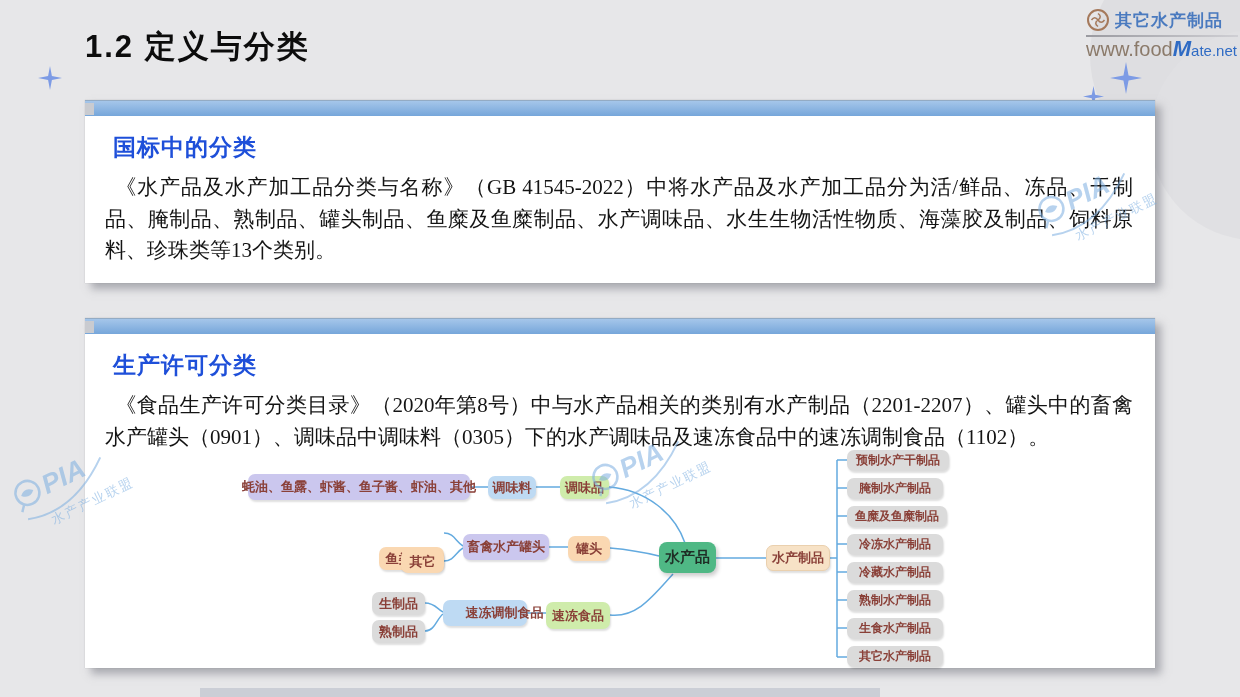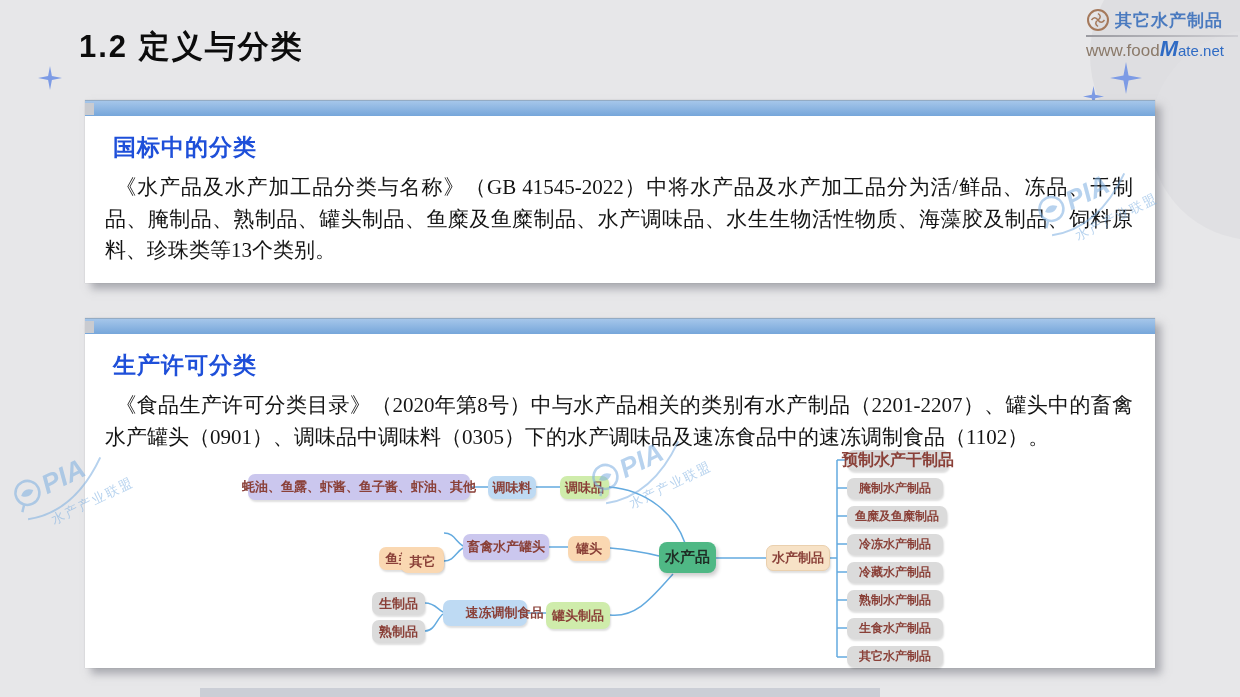--- a/index.html
+++ b/index.html
@@ -16,31 +16,31 @@
   .bg-circle-2{position:absolute;left:1150px;top:30px;width:210px;height:210px;border-radius:50%;background:#e0e0e3;}
   .bottom-strip{position:absolute;left:200px;top:688px;width:680px;height:9px;background:#cbced6;}
 
   .sparkle{position:absolute;background:#7d9be5;clip-path:polygon(50% 0%,58% 42%,100% 50%,58% 58%,50% 100%,42% 58%,0% 50%,42% 42%);}
   .sparkle.s1{left:38px;top:66px;width:24px;height:24px;}
   .sparkle.s2{left:1083px;top:86px;width:21px;height:21px;}
   .sparkle.s3{left:1110px;top:62px;width:32px;height:32px;}
 
   
   .page-title{
-    position:absolute;left:79px;top:26px;
+    position:absolute;left:85px;top:26px;
     font-size:31px;font-weight:bold;color:#0c0c0c;letter-spacing:2px;
   }
 
   
   .brand{position:absolute;left:1086px;top:8px;width:152px;z-index:5;}
   .brand-row{display:flex;align-items:center;gap:5px;}
   .brand-name{color:#4a7abf;font-weight:bold;font-size:17px;letter-spacing:1px;white-space:nowrap;}
   .brand-divider{height:2px;background:linear-gradient(to right,#9a9aa0,#cfcfd4);margin:3px 0 1px 0;}
   .brand-url{display:flex;align-items:baseline;white-space:nowrap;}
-  .brand-url .pre{color:#8b7a6a;font-size:17px;}
+  .brand-url .pre{color:#8b7a6a;font-size:20px;}
   .brand-url .m{color:#2f6bc4;font-size:22px;font-weight:bold;font-style:italic;line-height:1;}
   .brand-url .suf{color:#2f6bc4;font-size:15px;}
 
   
   .card{
     position:absolute;left:85px;width:1070px;background:#ffffff;
     box-shadow:6px 6px 8px rgba(110,112,122,0.5),0 0 1px rgba(0,0,0,0.2);
   }
   .card-1{top:100px;height:183px;}
   .card-2{top:318px;height:350px;}
@@ -163,26 +163,26 @@
       <div class="mm-box mm-green" style="left:475px;top:158px;width:49px;height:23px;">调味品</div>
 
       <div class="mm-box mm-peach" style="left:294px;top:204px;width:65px;height:23px;margin-top:25px;">鱼类罐头</div>
       <div class="mm-box mm-peach" style="left:316px;top:232px;width:43px;height:23px;">其它</div>
       <div class="mm-box mm-purple" style="left:378px;top:216px;width:86px;height:26px;">畜禽水产罐头</div>
       <div class="mm-box mm-peach" style="left:483px;top:218px;width:42px;height:25px;">罐头</div>
 
       <div class="mm-box mm-gray" style="left:287px;top:274px;width:53px;height:23px;">生制品</div>
       <div class="mm-box mm-gray" style="left:287px;top:302px;width:53px;height:23px;">熟制品</div>
       <div class="mm-box mm-blue" style="left:358px;top:282px;width:84px;height:26px;padding-left:44px;">速冻调制食品</div>
-      <div class="mm-box mm-green" style="left:461px;top:284px;width:64px;height:27px;">罐头制品</div>
+      <div class="mm-box mm-green" style="left:461px;top:284px;width:64px;height:27px;">速冻食品</div>
 
       <div class="mm-box mm-root" style="left:574px;top:224px;width:57px;height:31px;">水产品</div>
 
       <div class="mm-box mm-cream" style="left:681px;top:227px;width:64px;height:26px;">水产制品</div>
-      <div class="mm-box mm-gray" style="left:762px;top:132px;width:102px;height:21px;font-size:16px;">预制水产干制品</div>
+      <div class="mm-box mm-gray" style="left:762px;top:132px;width:102px;height:21px;font-size:12px;">预制水产干制品</div>
       <div class="mm-box mm-gray" style="left:762px;top:160px;width:96px;height:21px;font-size:12px;">腌制水产制品</div>
       <div class="mm-box mm-gray" style="left:762px;top:188px;width:100px;height:21px;font-size:12px;">鱼糜及鱼糜制品</div>
       <div class="mm-box mm-gray" style="left:762px;top:216px;width:96px;height:21px;font-size:12px;">冷冻水产制品</div>
       <div class="mm-box mm-gray" style="left:762px;top:244px;width:96px;height:21px;font-size:12px;">冷藏水产制品</div>
       <div class="mm-box mm-gray" style="left:762px;top:272px;width:96px;height:21px;font-size:12px;">熟制水产制品</div>
       <div class="mm-box mm-gray" style="left:762px;top:300px;width:96px;height:21px;font-size:12px;text-align:center;">生食水产制品</div>
       <div class="mm-box mm-gray" style="left:762px;top:328px;width:96px;height:21px;font-size:12px;">其它水产制品</div>
     </div>
   </div>
 

